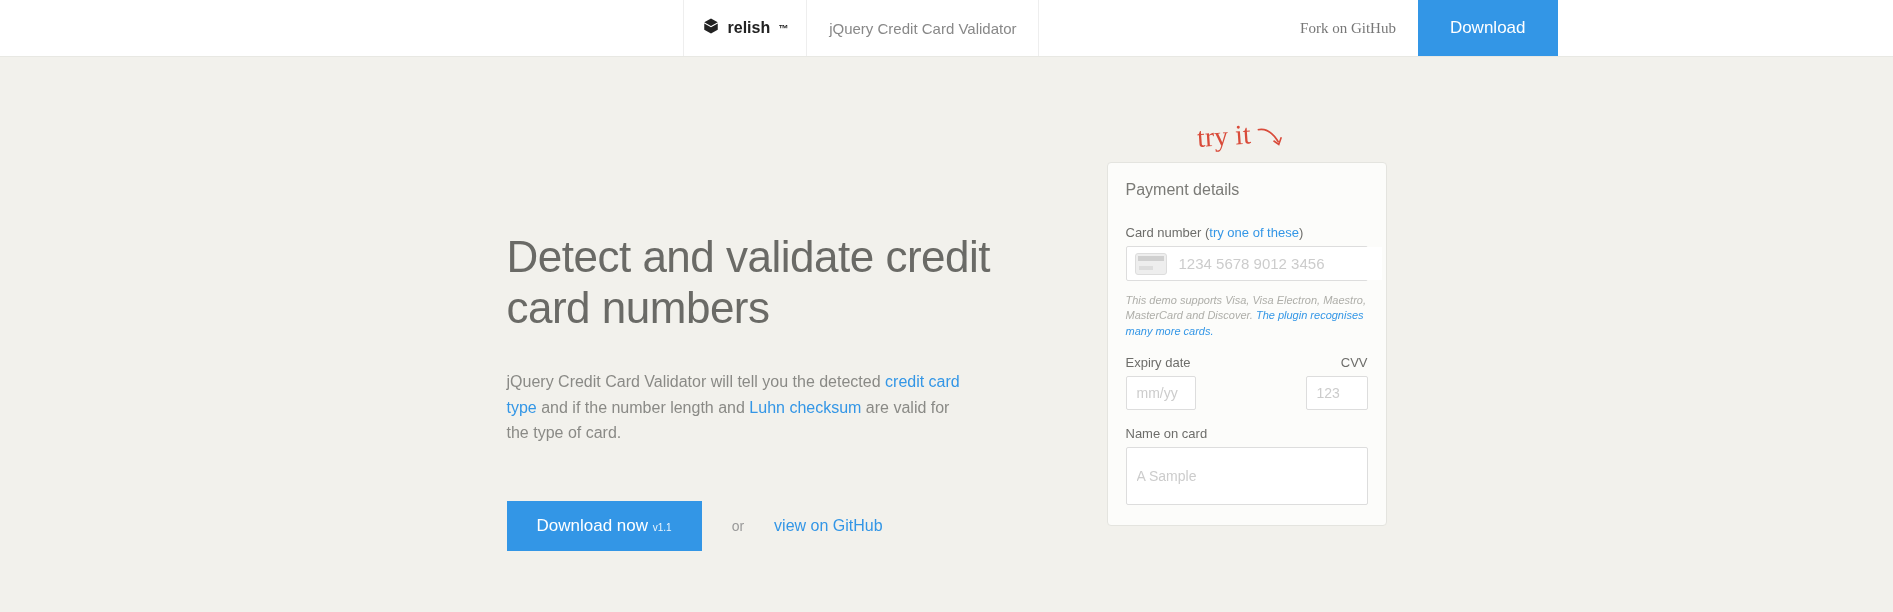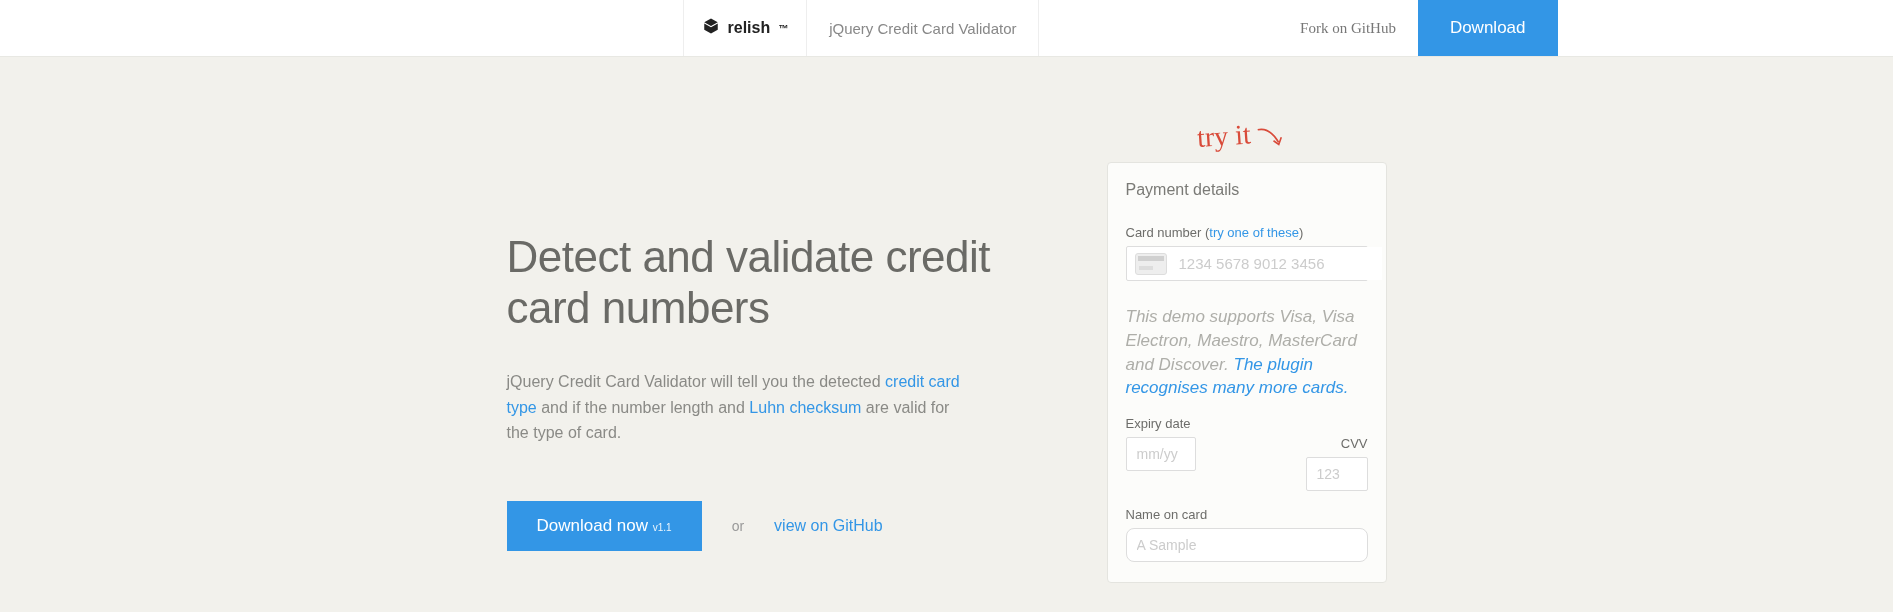--- a/index.html
+++ b/index.html
@@ -35,29 +35,29 @@
     .label { font-size: 13px; color: #6d6d6a; margin-bottom: 6px; display: block; }
     .label a { color: #3396e6; text-decoration: none; }
     
     .cc-input-wrap { position: relative; display: flex; align-items: center; border: 1px solid #ddd; background: #fff; border-radius: 2px; }
     .cc-icon { width: 32px; height: 22px; background: #eee; border: 1px solid #ddd; border-radius: 3px; margin: 5px 8px; flex-shrink: 0; position: relative; }
     .cc-icon::after { content: ""; position: absolute; top: 2px; left: 2px; right: 2px; height: 5px; background: #d0d0d0; }
     .cc-icon::before { content: ""; position: absolute; bottom: 4px; left: 3px; width: 14px; height: 4px; background: #ddd; }
     .cc-input { border: none; flex: 1; font-size: 15px; padding: 8px 4px; outline: none; color: #888; }
     .cc-check { width: 20px; color: #ccc; margin-right: 8px; }
     
-    .hint { font-size: 17px; font-style: italic; color: #aeaea9; line-height: 1.4; margin-top: 24px; }
+    .hint { font-size: 11px; font-style: italic; color: #aeaea9; line-height: 1.4; margin-top: 12px; }
     .hint a { color: #3396e6; text-decoration: none; }
     
     .row2 { display: flex; justify-content: space-between; gap: 20px; margin-bottom: 16px; }
     .input-sm { border: 1px solid #ddd; padding: 8px 10px; font-size: 14px; width: 70px; border-radius: 2px; color: #888; }
     .input-sm.cvv { width: 62px; text-align: left; }
-    .col-r { text-align: right; margin-top: 20px; }
+    .col-r { text-align: right; }
     .col-r .label { text-align: right; }
-    .input-full { border: 1px solid #ddd; padding: 8px 10px; font-size: 14px; width: 100%; border-radius: 8px; color: #ec4899; }
+    .input-full { border: 1px solid #ddd; padding: 20px 10px; font-size: 14px; width: 100%; border-radius: 2px; color: #ec4899; }
     ::placeholder { color: #ccc; }
   </style>
 </head>
 <body>
 
 <div class="topbar">
   <div class="topbar-inner">
     <a href="#" class="brand">
       <span>
         <svg viewBox="0 0 24 24" fill="#222">

